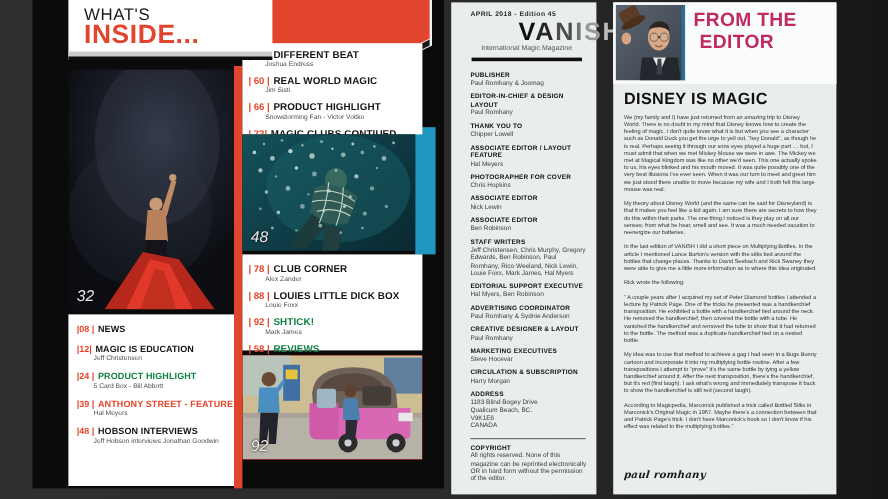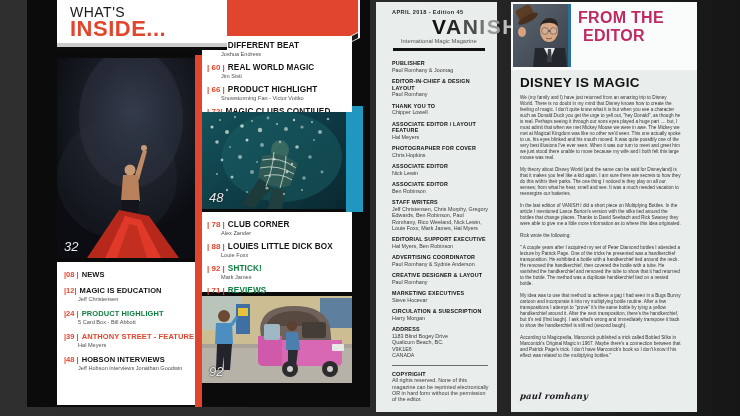--- a/index.html
+++ b/index.html
@@ -251,21 +251,21 @@
       </div>
       <div class="toc-item">
         <div class="toc-line">
             <span class="toc-num">| 92 |</span>
             <span class="toc-title green">SHTICK!</span>
           </div>
         <div class="toc-sub">Mark James</div>
       </div>
       <div class="toc-item">
         <div class="toc-line">
-            <span class="toc-num">| 71 |</span>
+            <span class="toc-num">| 58 |</span>
             <span class="toc-title green">REVIEWS</span>
           </div>
       </div>
     </div>
 
     <div class="photo photo92">
       <svg viewBox="0 0 150 87" width="150" height="87">
         <rect x="0" y="0" width="150" height="50" fill="#cdbd93"></rect>
         <rect x="0" y="0" width="40" height="34" fill="#b9c4bb"></rect>
         <rect x="118" y="2" width="32" height="30" fill="#5f7f9e"></rect>

